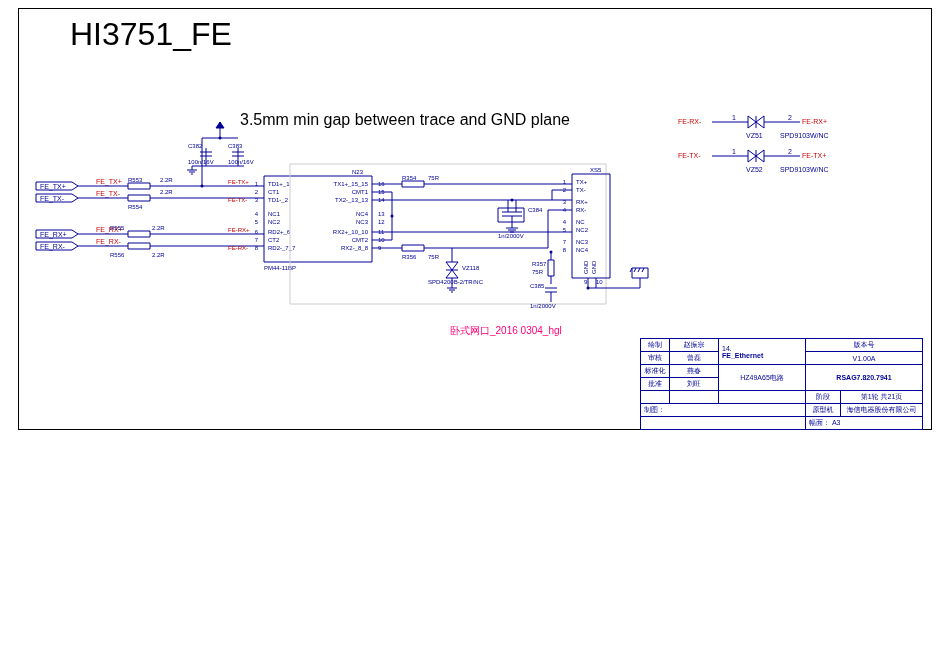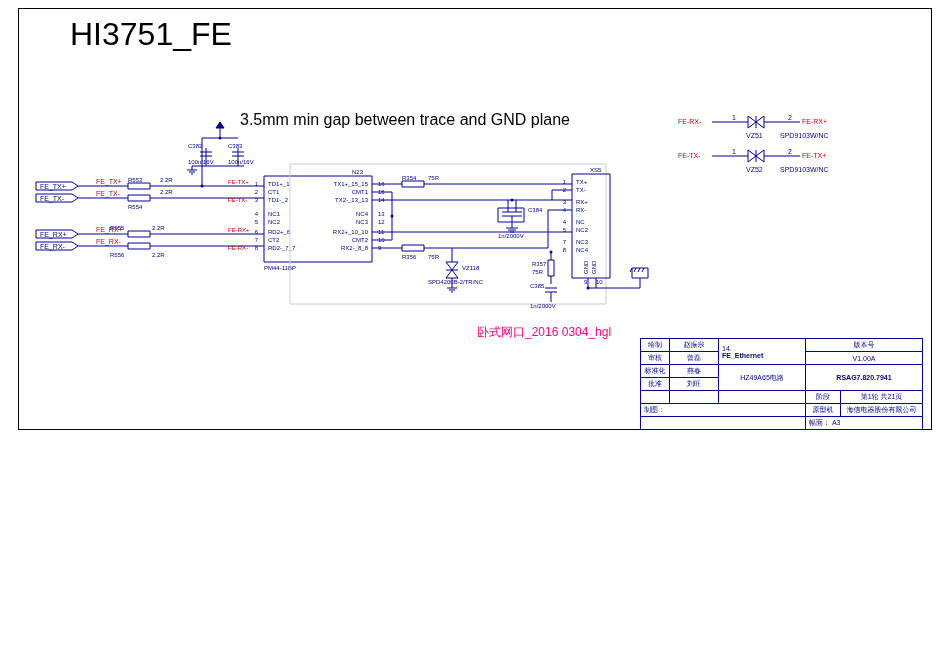--- a/index.html
+++ b/index.html
@@ -29,23 +29,23 @@
   }
   .note {
     position: absolute;
     left: 240px;
     top: 96px;
     font-size: 16px;
     margin-top: 15px;
   }
   .pink-note {
     position: absolute;
-    left: 477px;
+    left: 450px;
     top: 324px;
-    font-size: 12px;
+    font-size: 10px;
     color: #f07;
   }
   .tb {
     position: absolute;
     left: 640px;
     top: 338px;
     border-collapse: collapse;
     font-size: 7px;
     color: #009;
   }

